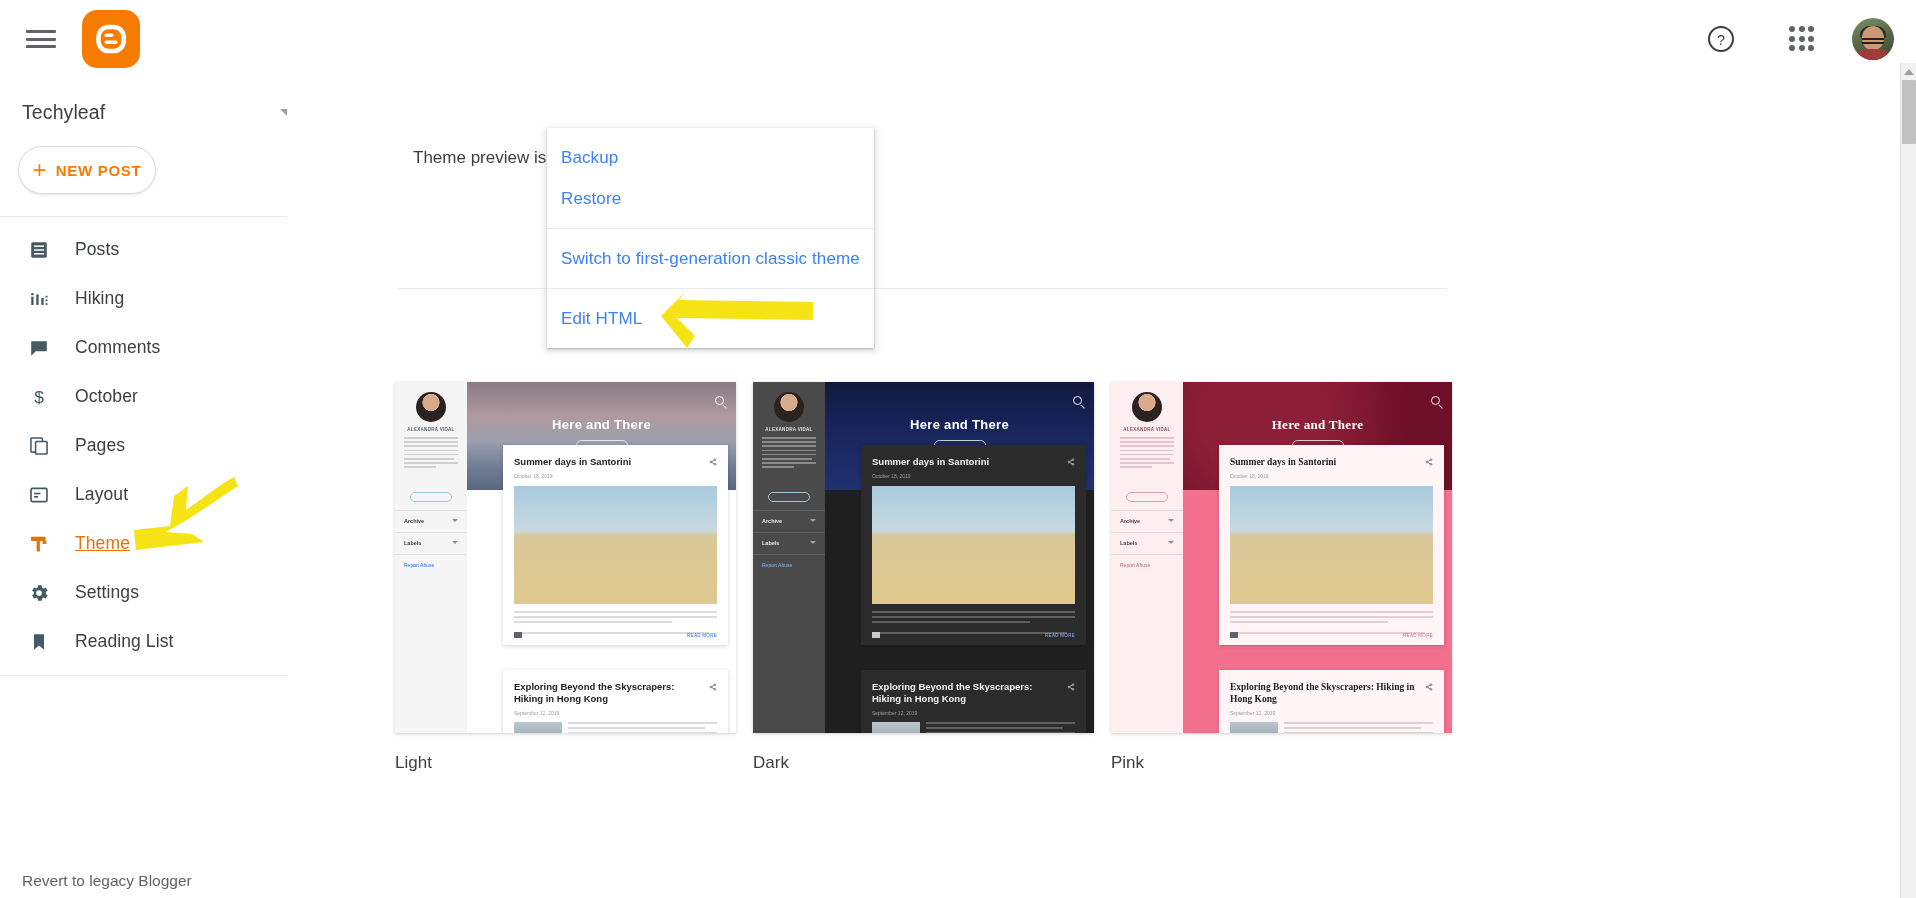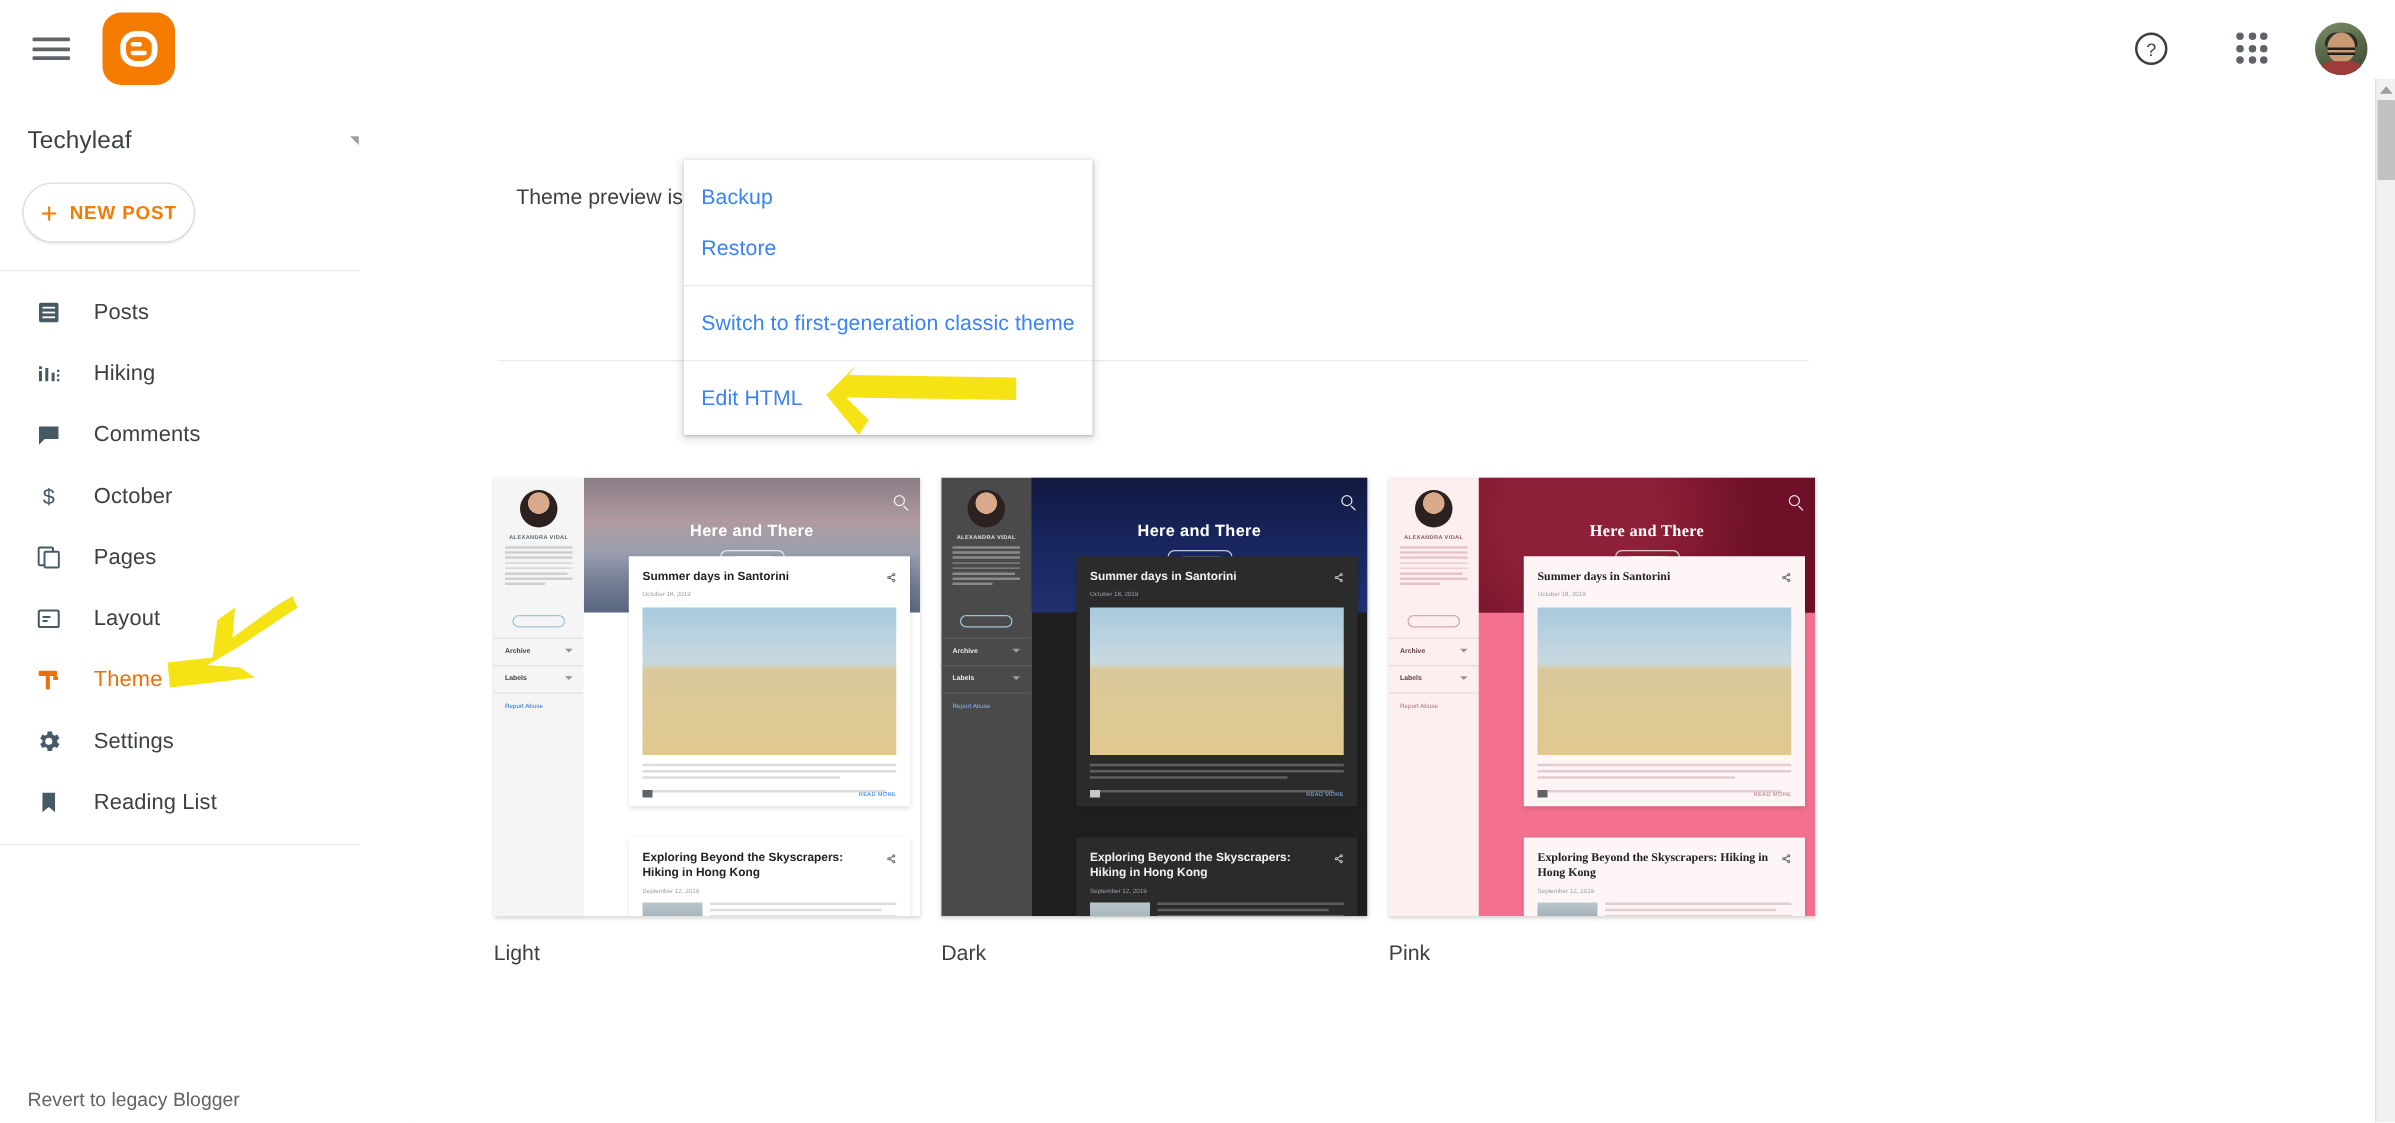--- a/index.html
+++ b/index.html
@@ -87,21 +87,21 @@
   }
   .newpost-btn .plus { font-size: 23px; font-weight: 400; line-height: 1; }
   .nav-divider { height: 1px; background: #e8eaed; margin: 22px 0 0 0; }
   .nav-list { padding-top: 8px; }
   .nav-item {
     display: flex; align-items: center; height: 49px; padding-left: 26px;
     cursor: pointer; gap: 23px; position: relative;
   }
   .nav-item .nav-ico { width: 26px; height: 26px; display: flex; align-items: center; justify-content: center; flex: 0 0 26px; }
   .nav-item .nav-label { font-size: 17.5px; color: #3c4043; letter-spacing: .1px; }
-  .nav-item.active .nav-label { color: #e8710a; }
+  .nav-item.active .nav-label { color: #e8710a; text-decoration: underline; }
   .nav-divider2 { height: 1px; background: #e8eaed; margin: 9px 0 0 0; }
   .viewblog-item .nav-label { color: #00796b; font-weight: 600; font-size: 17px; }
   .legacy-link {
     position: absolute; left: 22px; bottom: 8px; font-size: 15.5px; color: #5f6368; cursor: pointer;
   }
 
   
   .main {
     position: absolute; top: 79px; left: 287px; width: 1613px; height: 819px;
     background: #fff; overflow: hidden;

